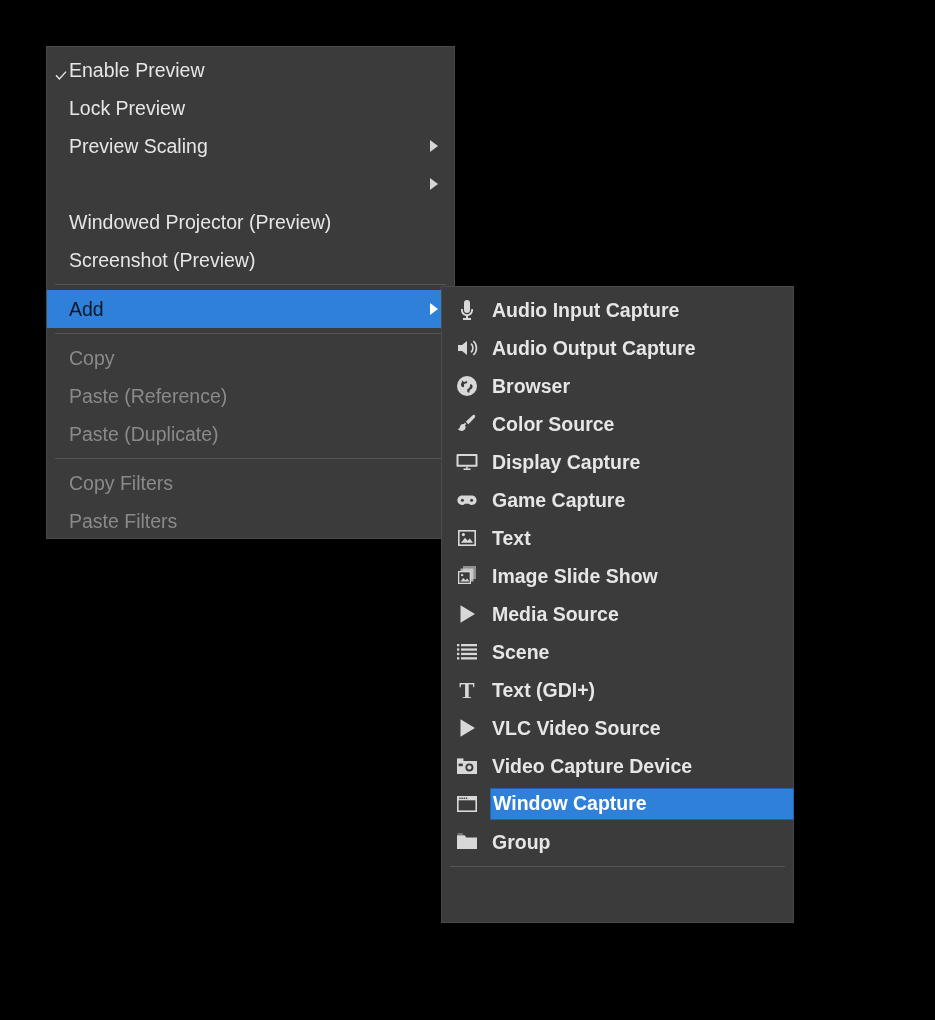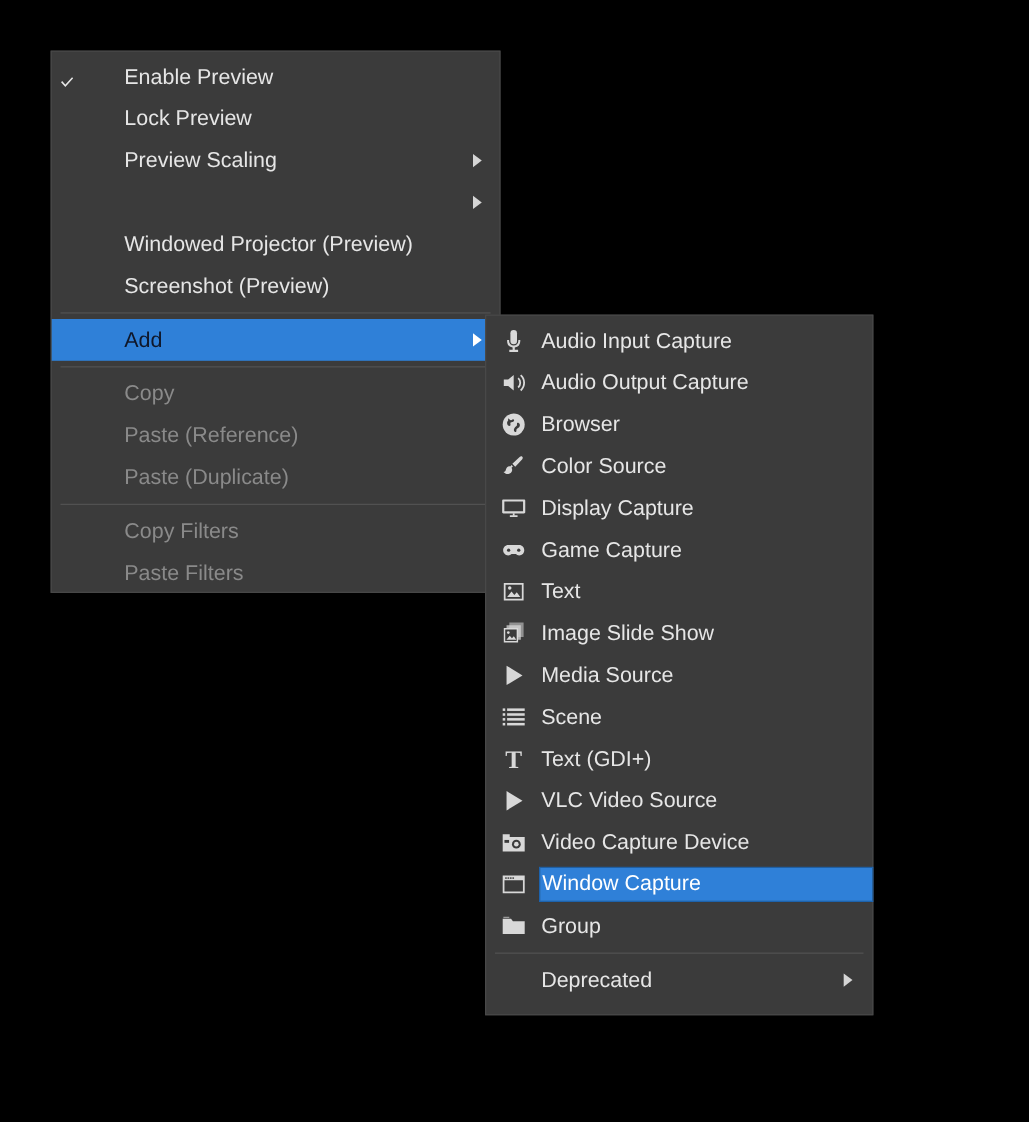--- a/index.html
+++ b/index.html
@@ -63,21 +63,21 @@
   }
   .check-mark {
     position: absolute;
     left: 8px;
     top: 50%;
     transform: translateY(-50%);
     width: 12px;
     height: 12px;
     display: block;
   }
-  .label { display: block; margin-left: 44px; }
+  .label { display: block; }
 
   .submenu-arrow {
     position: absolute;
     right: 16px;
     top: 50%;
     transform: translateY(-50%);
     width: 0;
     height: 0;
     border-top: 6px solid transparent;
     border-bottom: 6px solid transparent;
@@ -103,20 +103,21 @@
     margin-left: 8px;
     margin-right: 8px;
     display: flex;
     align-items: center;
     justify-content: center;
   }
   .src-icon svg { display: block; }
   .src-label {
     display: block;
     padding-right: 10px;
+    font-weight: bold;
   }
   #add-submenu .menu-row.highlight .src-label {
     background: #2f80d8;
     color: #ffffff;
     display: block;
     padding: 3px 0 4px 2px;
     width: 302px;
     box-sizing: border-box;
     margin-left: -1px;
     outline: 1px solid #1d63ad;
@@ -326,17 +327,13 @@
     <div class="menu-row">
       <span class="src-icon">
         <svg width="24" height="24" viewBox="0 0 24 24" fill="#d8d8d8">
           <path d="M2 5.2h7.6l1.7 2.2H22V19H2z"></path>
           <rect x="2.6" y="3.4" width="5.4" height="1.2" opacity="0.6"></rect>
         </svg>
       </span>
       <span class="src-label">Group</span>
     </div>
     <div class="menu-sep"></div>
-    <div class="menu-row nested">
-      <span class="src-label">Deprecated</span>
-      <span class="submenu-arrow"></span>
-    </div>
   </div>
 
 </body></html>

